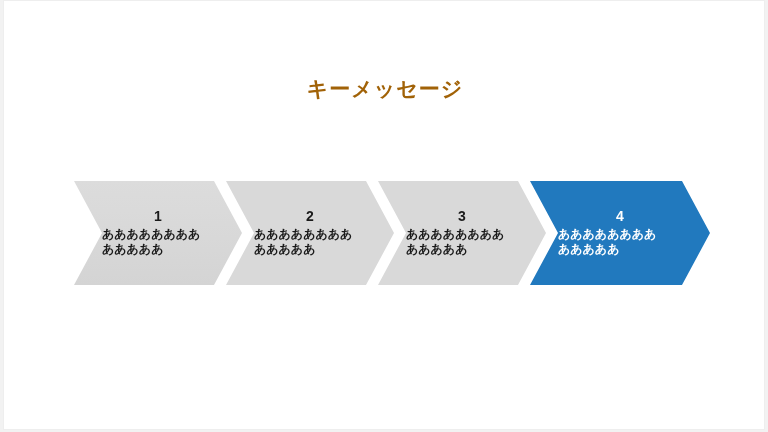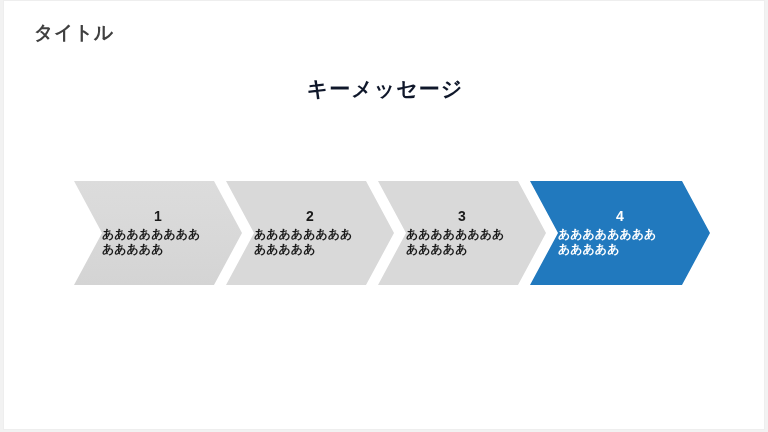--- a/index.html
+++ b/index.html
@@ -37,21 +37,21 @@
   }
 
   .key-message {
     position: absolute;
     left: 0;
     top: 74px;
     width: 762px;
     text-align: center;
     font-size: 21px;
     font-weight: bold;
-    color: #0f172a;
+    color: #a16207;
     letter-spacing: 1px;
     white-space: nowrap;
   }
 
   .chevron-row {
     position: absolute;
     left: 70px;
     top: 180px;
     width: 636px;
     height: 104px;
@@ -101,21 +101,20 @@
   }
   .chev-body span {
     display: block;
   }
 </style>
 </head>
 <body>
 
 <div class="slide">
 
-  <div class="slide-title">タイトル</div>
 
   <div class="key-message">キーメッセージ</div>
 
   <div class="chevron-row">
 
     <div class="chevron first" style="left:0px; width:168px;">
       <div class="chev-num">1</div>
       <div class="chev-body">
         <span>ああああああああ</span>
         <span>あああああ</span>

